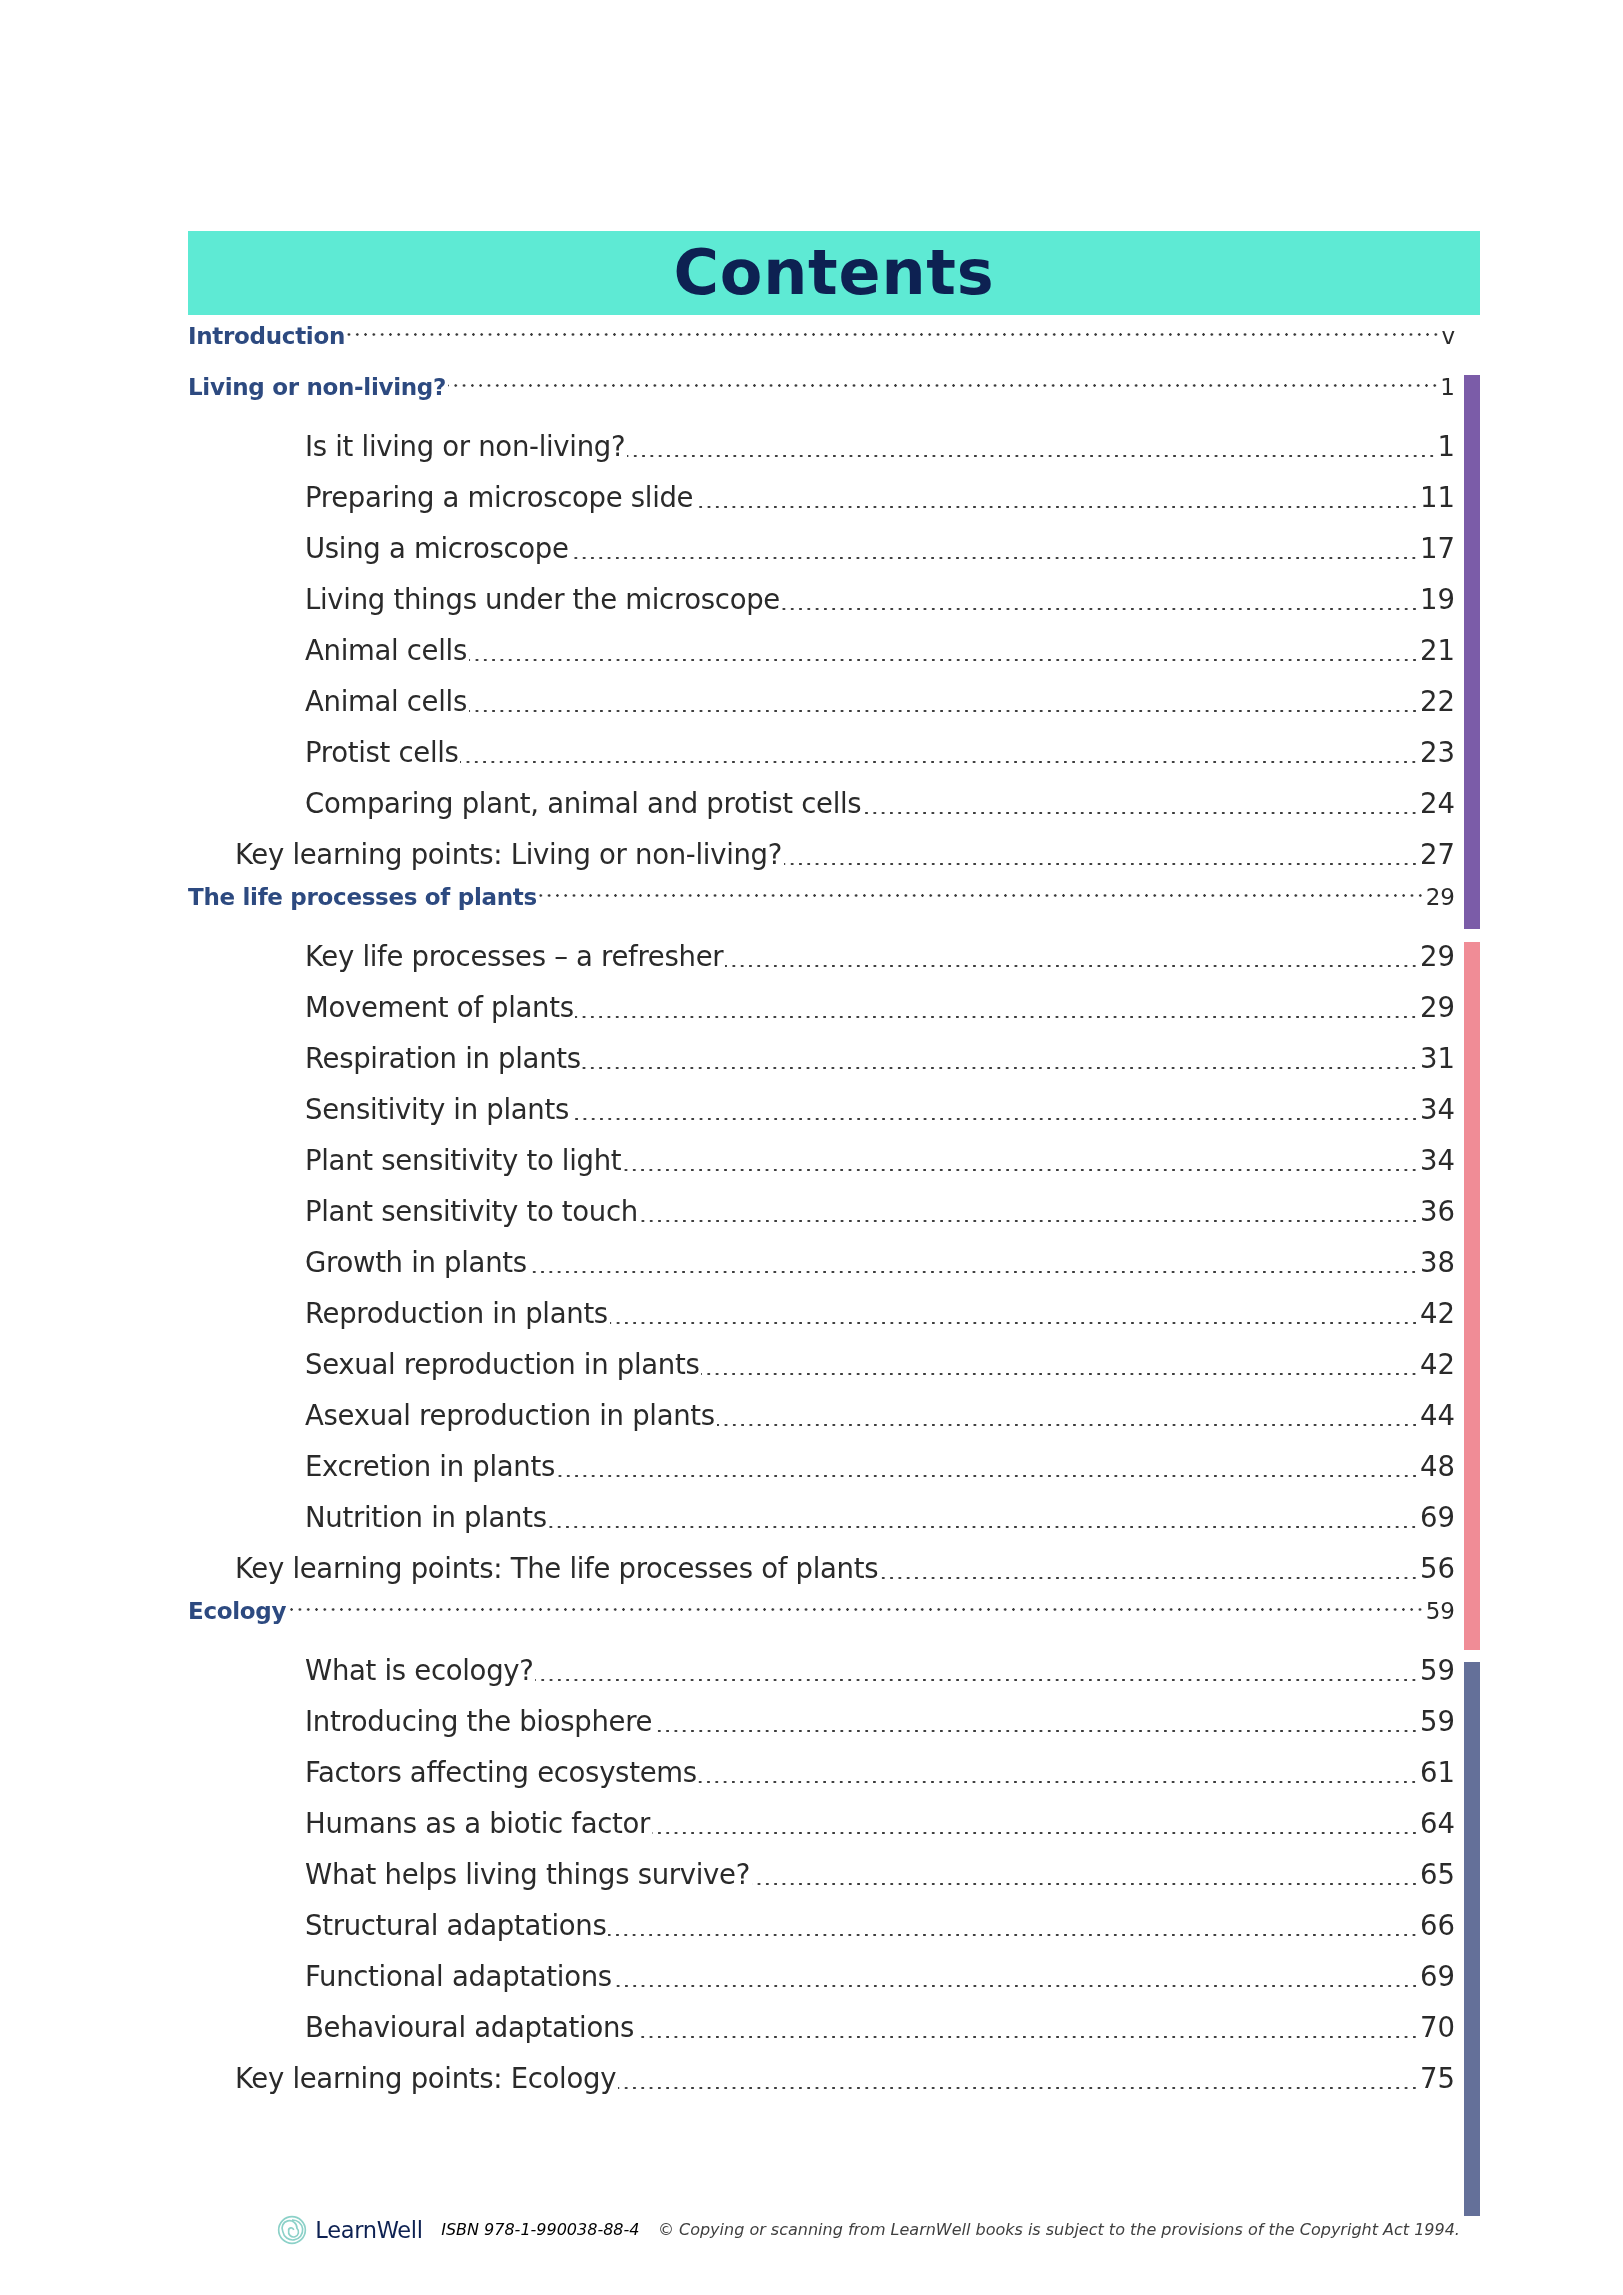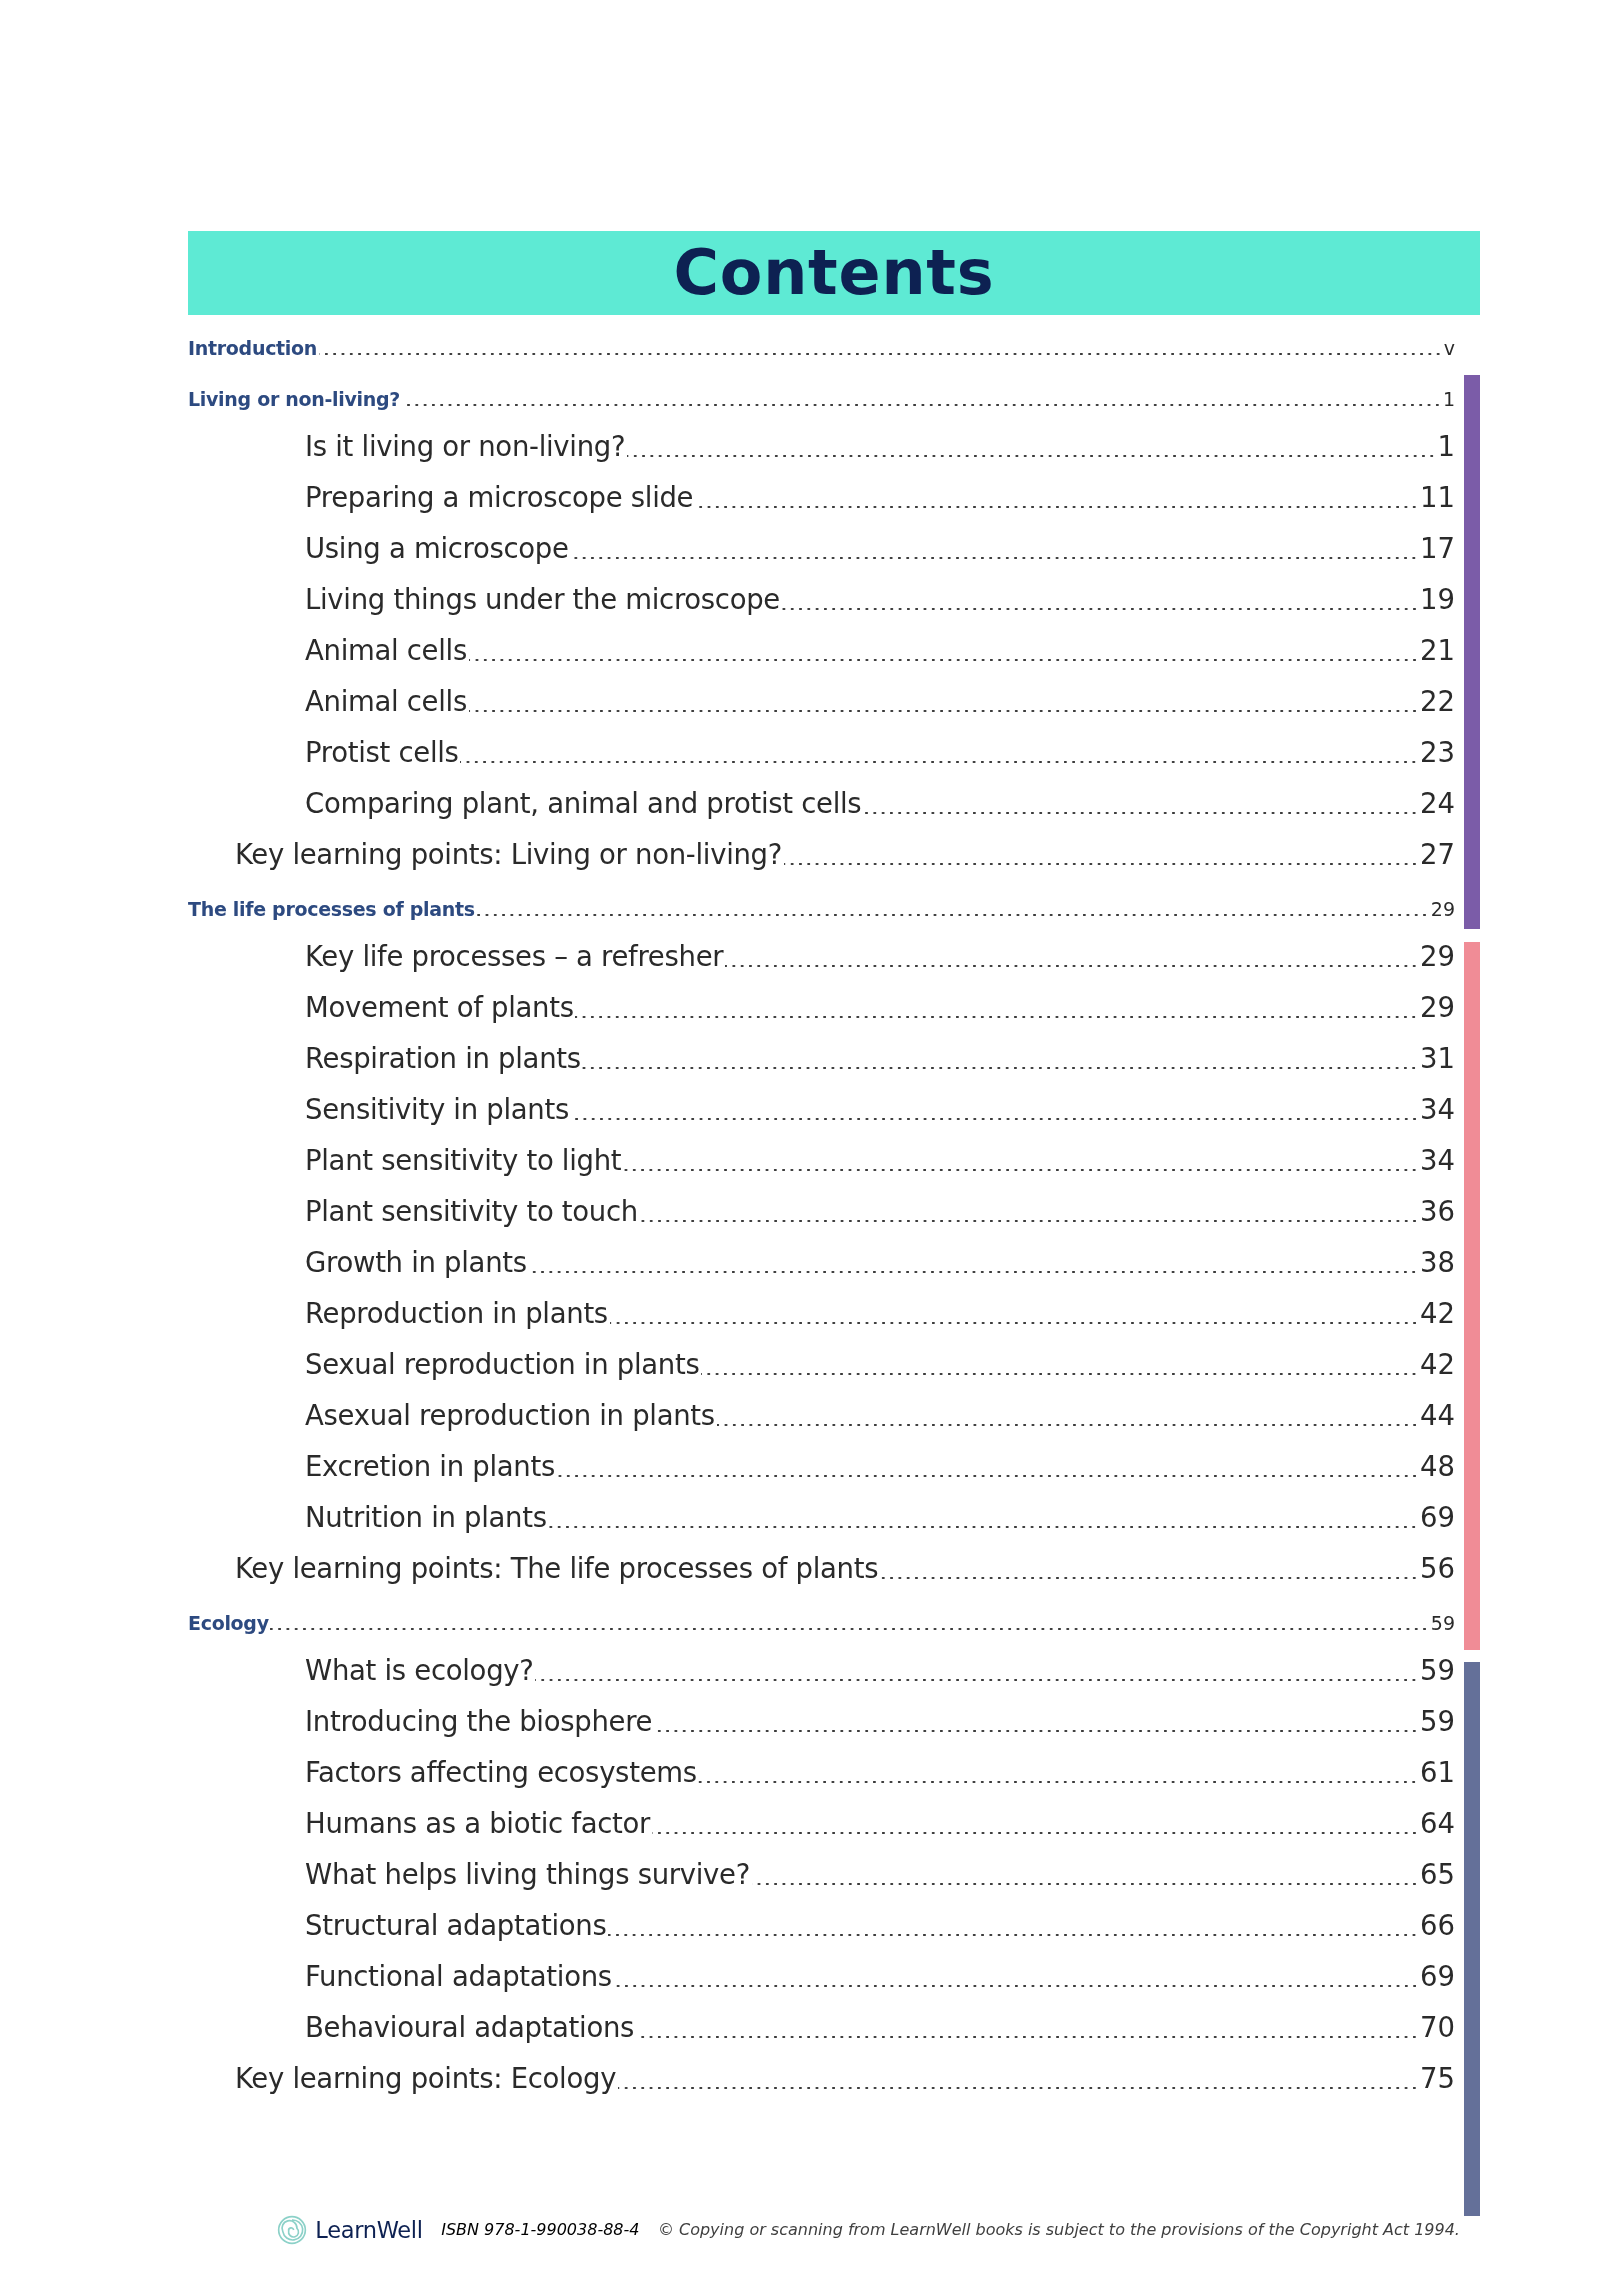--- a/index.html
+++ b/index.html
@@ -5,21 +5,21 @@
   html, body { margin: 0; padding: 0; background: #ffffff; }
   body { width: 1624px; height: 2295px; position: relative; overflow: hidden;
          font-family: "DejaVu Sans", "Liberation Sans", sans-serif; }
   .banner { position: absolute; left: 188px; top: 187px; width: 1292px; height: 84px;
             background: #5eead4; display: flex; align-items: center; justify-content: center; margin-top: 44px; }
   .banner-title { font-family: "DejaVu Sans", sans-serif; font-weight: bold; font-size: 62px;
                   color: #0d2152; letter-spacing: 0.8px; line-height: 1; }
   .toc { position: absolute; left: 188px; top: 314px; width: 1267px; }
   .row { position: relative; height: 51px; display: flex; align-items: flex-end;
          font-size: 27.5px; line-height: 1; color: #2a2a2a; padding-bottom: 6.7px; box-sizing: border-box; }
-  .row.level-0 { color: #2d4a80; font-weight: bold; font-size: 19px; }
+  .row.level-0 { color: #2d4a80; font-weight: bold; font-size: 23px; align-items: center; }
   .row.level-1 { padding-left: 117px; }
   .row.level-k { padding-left: 47px; }
   .row .label { white-space: nowrap; flex: 0 0 auto; letter-spacing: -0.3px; }
   .row .leader { flex: 1 1 auto; height: 2.5px; margin: 0 1.7px 3.3px 1.7px;
                  background-image: radial-gradient(circle, #3a3a3a 1.1px, transparent 1.3px);
                  background-size: 8.3px 2.5px; background-repeat: repeat-x; background-position: right center; }
   .row .page { flex: 0 0 auto; font-weight: normal; color: #2a2a2a; text-align: right; }
   .sidebar-bar { position: absolute; left: 1464px; width: 16px; }
   .footer { position: absolute; left: 277px; top: 2211px; height: 37px; display: flex;
             align-items: center; white-space: nowrap; text-align: right; }

